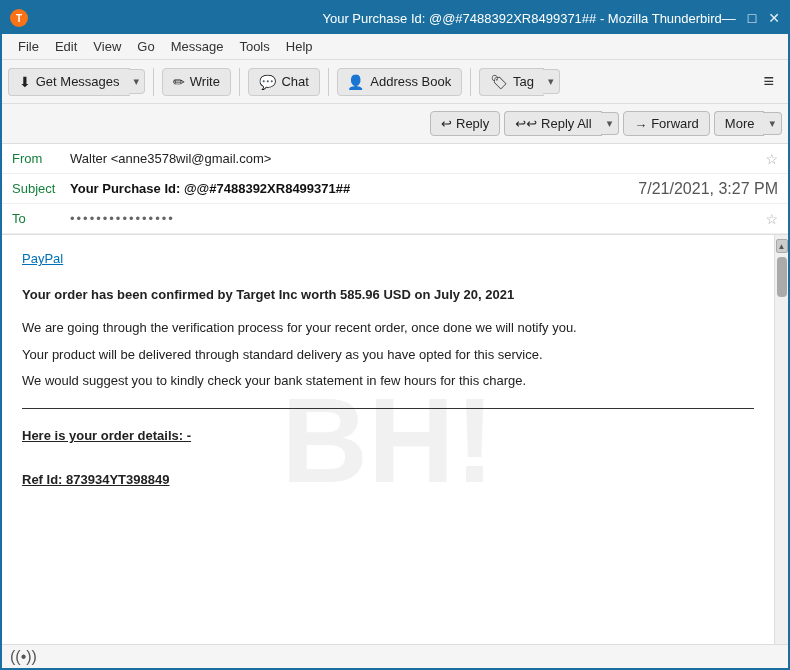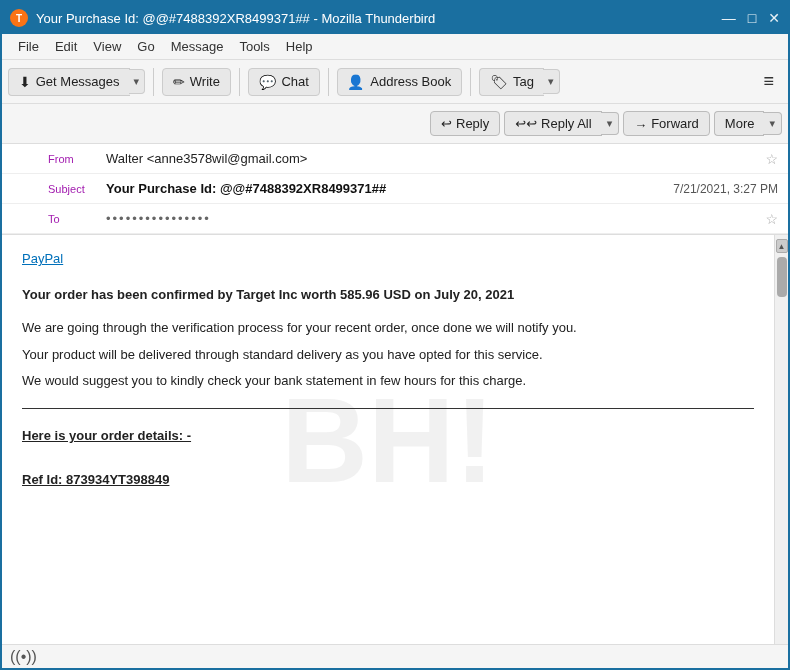--- a/index.html
+++ b/index.html
@@ -37,20 +37,21 @@
       border-radius: 50%;
       margin-right: 8px;
       display: flex; align-items: center; justify-content: center;
       font-size: 10px; color: white; font-weight: bold;
       flex-shrink: 0;
     }
     .title-bar-text {
       flex: 1;
       font-size: 13px;
       font-weight: normal;
+      text-align: right;
     }
     .title-bar-controls {
       display: flex;
       gap: 12px;
     }
     .title-bar-controls span {
       cursor: pointer;
       font-size: 14px;
       color: white;
       opacity: 0.9;
@@ -181,39 +182,38 @@
     .action-spacer { flex: 1; }
 
     .from-row, .subject-row, .to-row {
       display: flex;
       align-items: center;
       padding: 4px 10px;
       border-bottom: 1px solid #eee;
       min-height: 30px;
     }
     .field-label {
-      color: #a21caf;
-      font-size: 11px;
+      color: #15803d;
+      font-size: 13px;
       margin-right: 8px;
       min-width: 50px;
-      margin-left: 36px;
     }
     .field-value {
       font-size: 13px;
       color: #222;
       flex: 1;
     }
     .subject-value {
       font-weight: bold;
       font-size: 13px;
       color: #111;
     }
     .date-value {
       color: #555;
-      font-size: 12px;
+      font-size: 16px;
       margin-left: auto;
     }
     .star-icon {
       color: #aaa;
       margin-left: 6px;
       font-size: 14px;
       cursor: pointer;
     }
 
     

